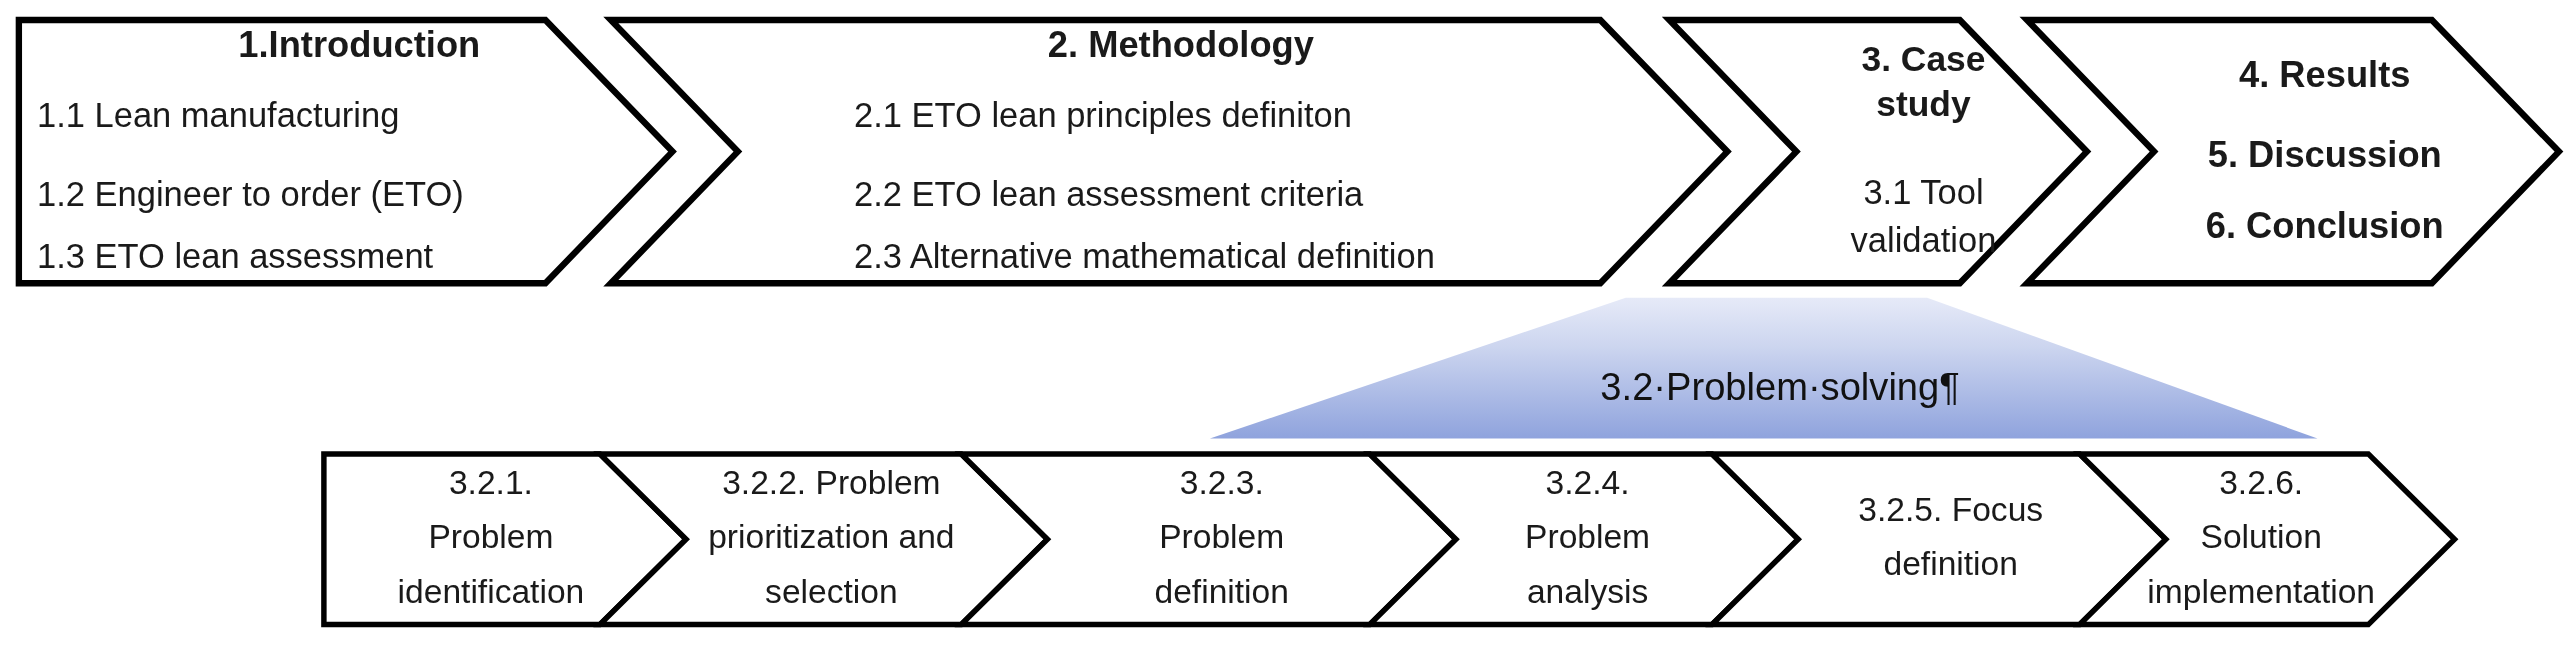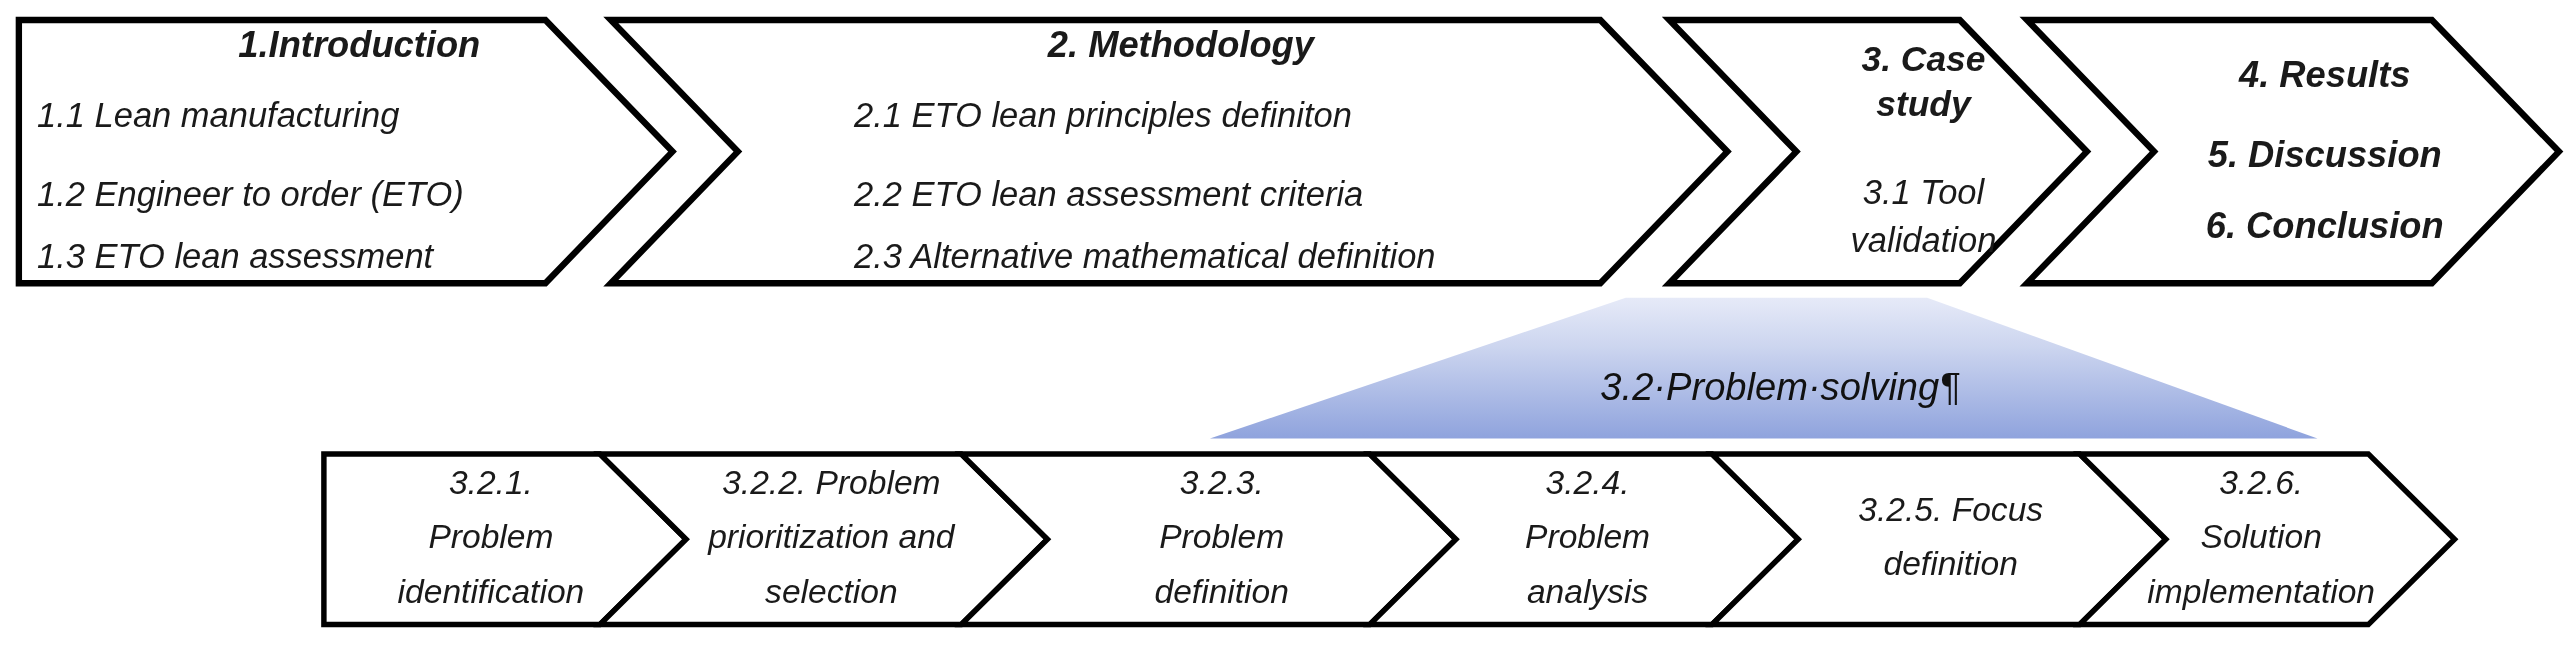--- a/index.html
+++ b/index.html
@@ -10,21 +10,20 @@
   body {
     width: 2576px;
     height: 650px;
     font-family: "Liberation Sans", sans-serif;
     overflow: hidden;
   }
   #diagram-root {
     position: relative;
     width: 2576px;
     height: 468px;
-    font-style: italic;
   }
   svg.diagram {
     display: block;
     width: 2576px;
     height: 650px;
   }
   .shape-outline {
     fill: #ffffff;
     stroke: #000000;
     stroke-width: 7;

